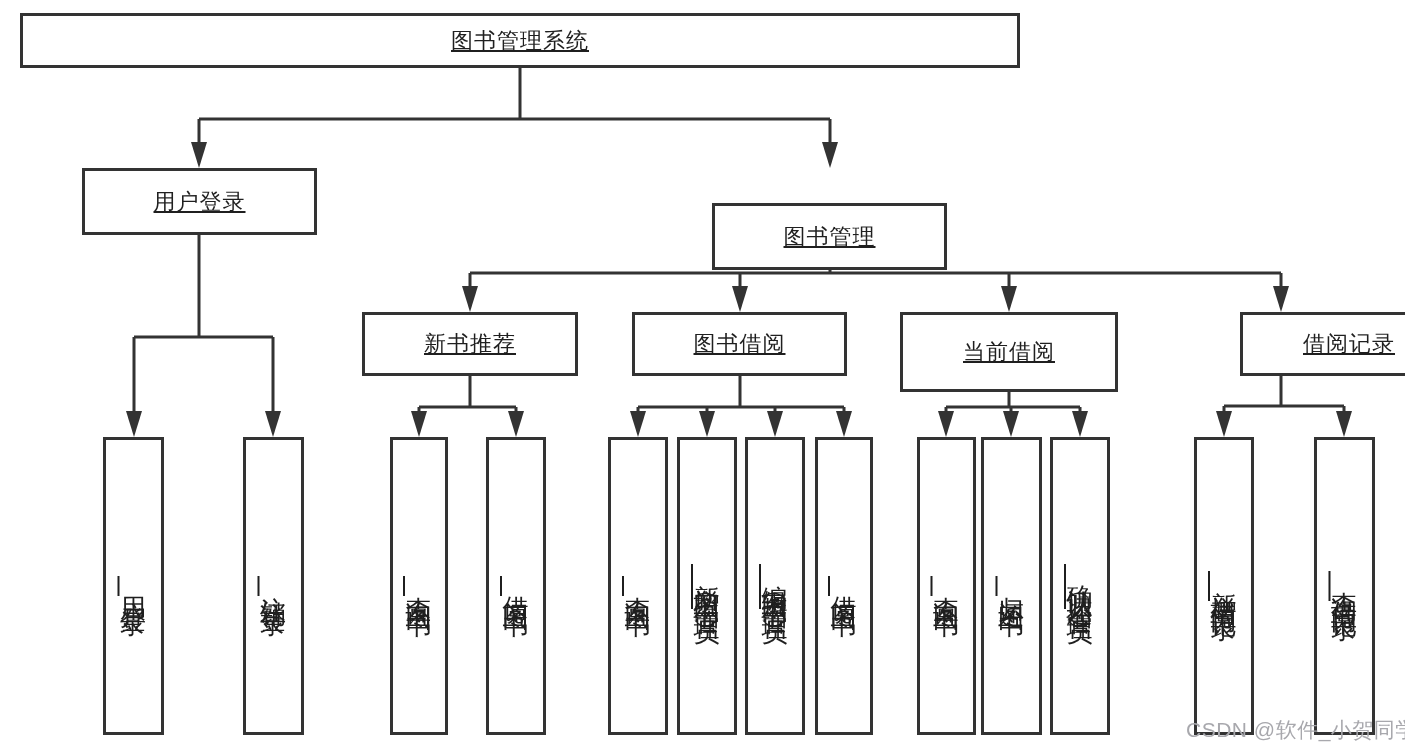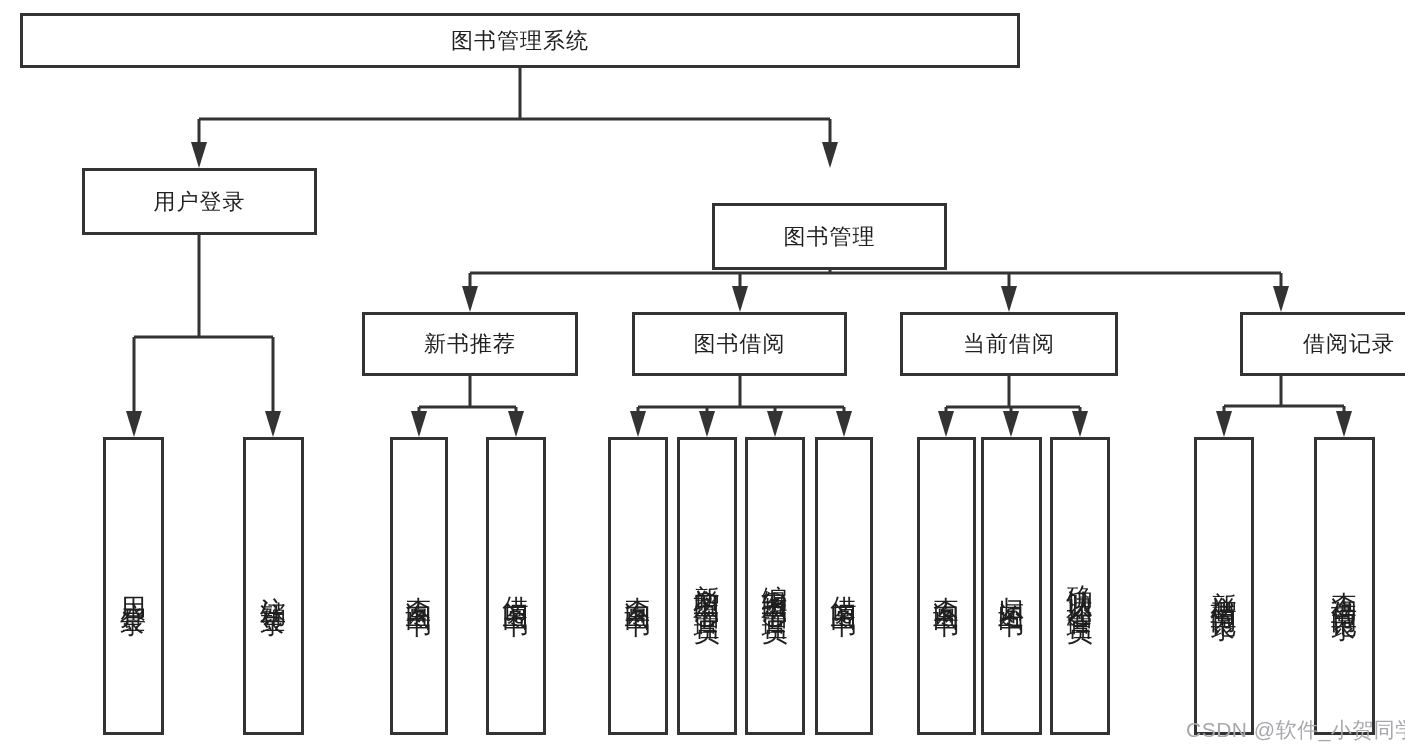--- a/index.html
+++ b/index.html
@@ -20,20 +20,21 @@
   .node, .leaf {
     position: absolute;
     box-sizing: border-box;
     background: #ffffff;
     border: 3px solid #333333;
     color: #1f1f1f;
     display: flex;
     align-items: center;
     justify-content: center;
     text-align: center;
+    text-decoration: underline;
   }
   .node {
     font-size: 22px;
     letter-spacing: 1px;
     line-height: 1;
   }
   .leaf {
     font-size: 26px;
     line-height: 1;
     writing-mode: vertical-rl;
@@ -88,21 +89,21 @@
     </g>
   </svg>
 
   <div class="node" style="left:20px; top:13px; width:1000px; height:55px;">图书管理系统</div>
 
   <div class="node" style="left:82px; top:168px; width:235px; height:67px;">用户登录</div>
   <div class="node" style="left:712px; top:168px; width:235px; height:67px;margin-top:35px;">图书管理</div>
 
   <div class="node" style="left:362px; top:312px; width:216px; height:64px;">新书推荐</div>
   <div class="node" style="left:632px; top:312px; width:215px; height:64px;">图书借阅</div>
-  <div class="node" style="left:900px; top:312px; width:218px; height:64px;">当前借阅</div>
+  <div class="node" style="left:900px; top:312px; width:218px; height:80px;">当前借阅</div>
   <div class="node" style="left:1240px; top:312px; width:218px; height:64px;">借阅记录</div>
 
   <div class="leaf" style="left:103px; top:437px; width:61px; height:298px;">用户登录</div>
   <div class="leaf" style="left:243px; top:437px; width:61px; height:298px;">注销登录</div>
 
   <div class="leaf" style="left:390px; top:437px; width:58px; height:298px;">查询图书</div>
   <div class="leaf" style="left:486px; top:437px; width:60px; height:298px;">借阅图书</div>
 
   <div class="leaf" style="left:608px; top:437px; width:60px; height:298px;">查询图书</div>
   <div class="leaf" style="left:677px; top:437px; width:60px; height:298px;">新增图书（管理员）</div>

